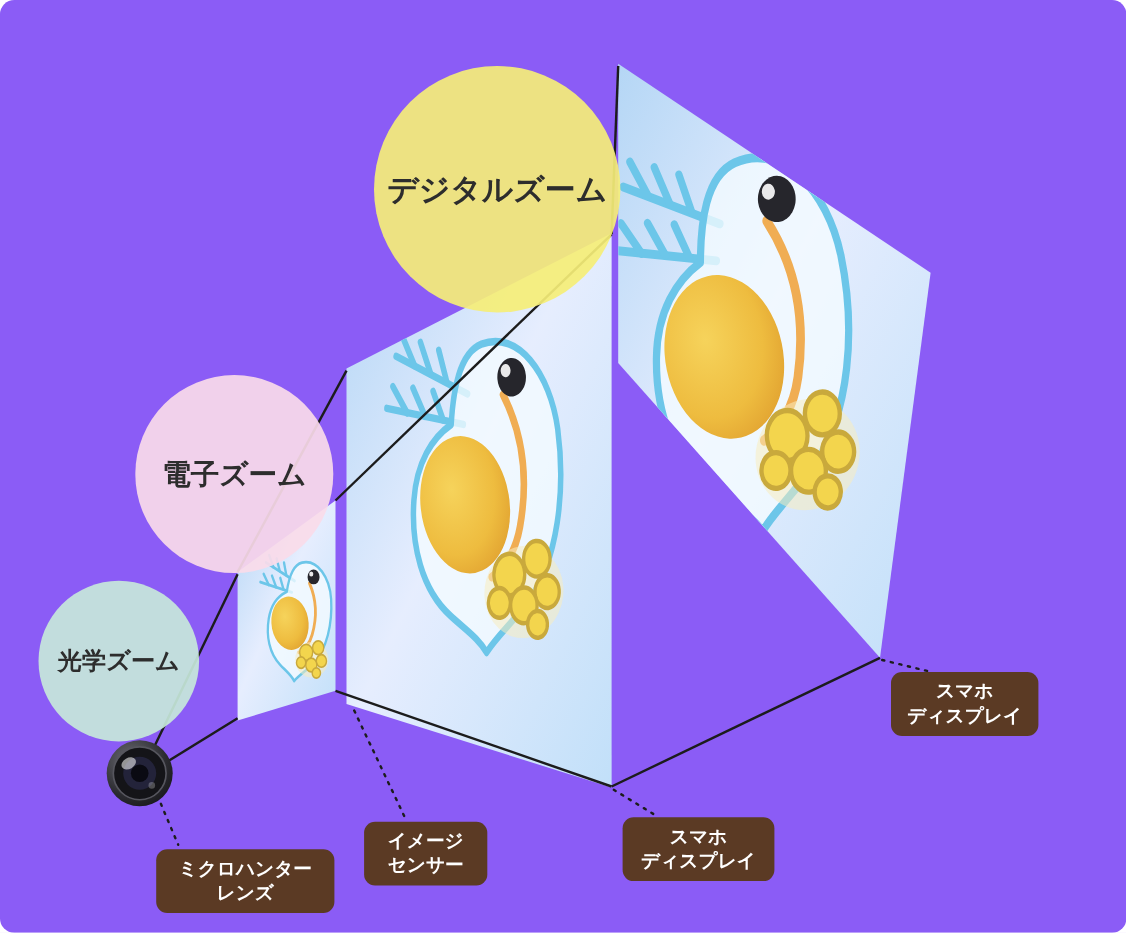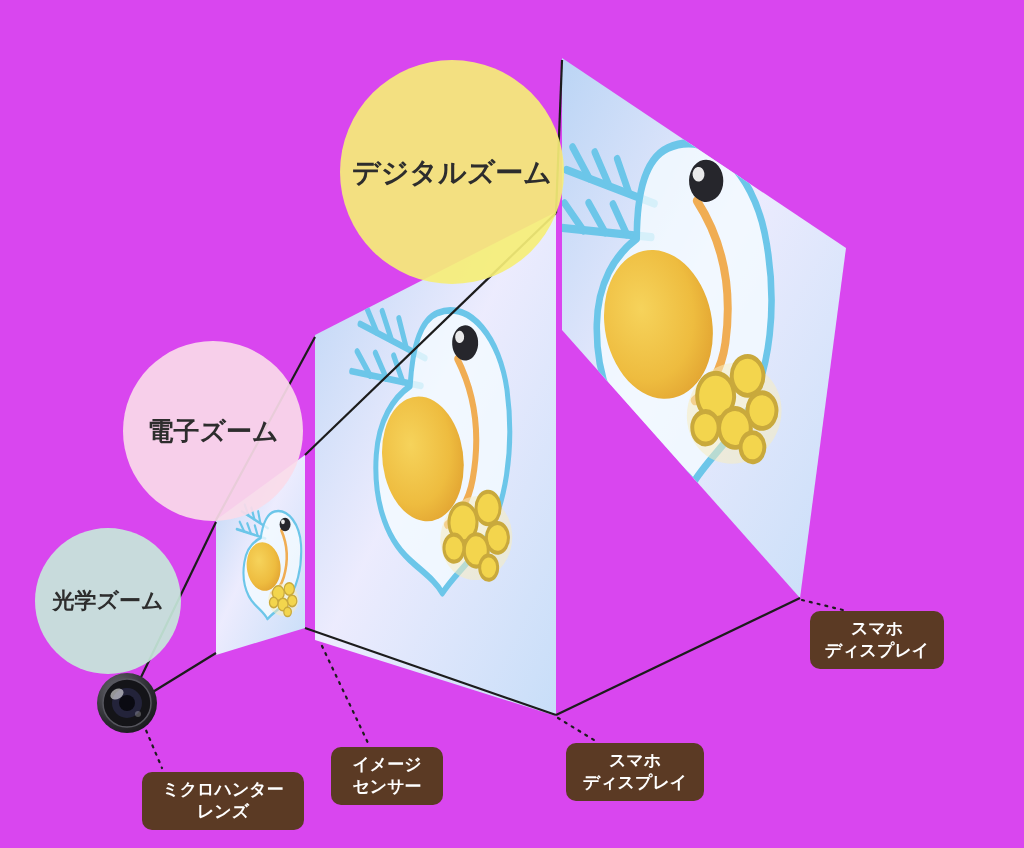--- a/index.html
+++ b/index.html
@@ -6,21 +6,22 @@
     margin: 0;
     padding: 0;
     background: #ffffff;
     font-family: "DejaVu Sans", "Liberation Sans", sans-serif;
   }
   .canvas {
     position: relative;
     width: 1024px;
     height: 848px;
     overflow: hidden;
-    background: #d946ef;
+    background: #8b5cf6;
+    border-radius: 13px;
   }
   svg { display: block; }
   .stage-label {
     font-family: "DejaVu Sans", "Liberation Sans", sans-serif;
     font-weight: bold;
     fill: #2d2d2d;
     text-anchor: middle;
   }
   .component-label-text {
     font-family: "DejaVu Sans", "Liberation Sans", sans-serif;

